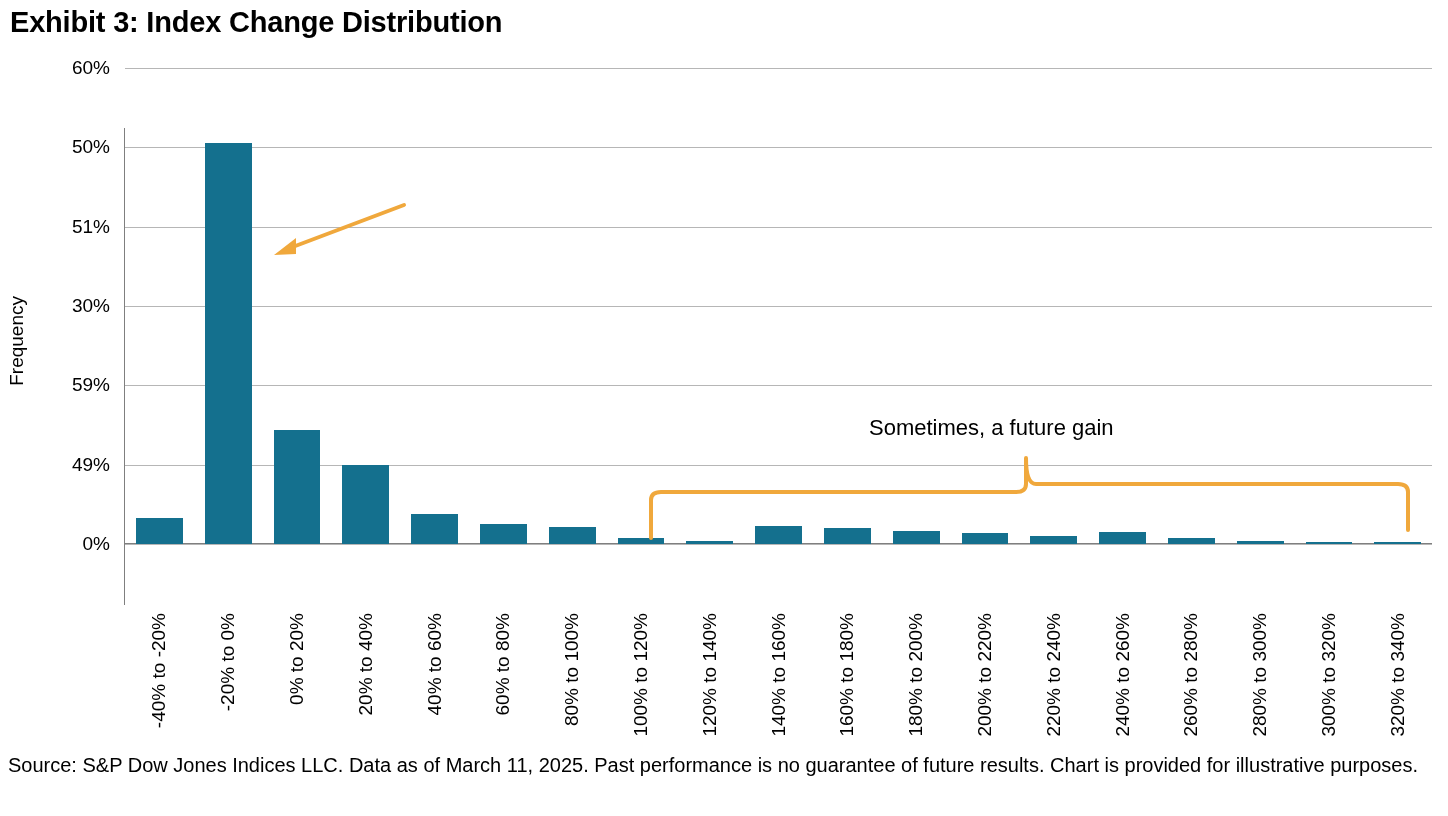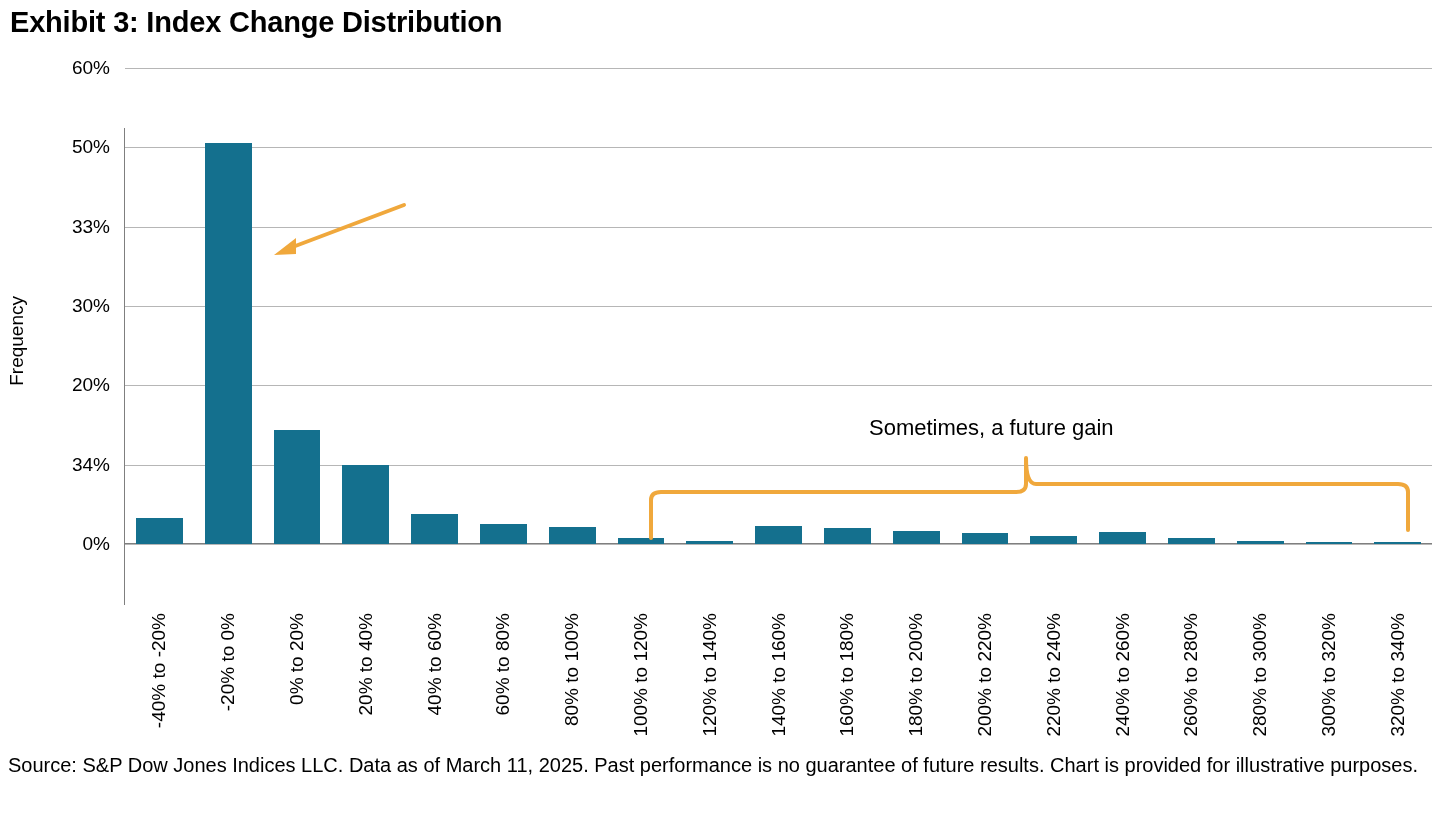--- a/index.html
+++ b/index.html
@@ -179,24 +179,24 @@
 <div id="page">
 
   <div class="chart-title">Exhibit 3: Index Change Distribution</div>
 
   <div id="plot-wrap">
     <div class="axis-line-y"></div>
     <div class="ylabel">Frequency</div>
 
     <div id="yticks">
         <div class="ytick" style="top: 484px;">0%</div>
-        <div class="ytick" style="top: 404.667px;">34%</div>
-        <div class="ytick" style="top: 325.333px;">20%</div>
+        <div class="ytick" style="top: 404.667px;">49%</div>
+        <div class="ytick" style="top: 325.333px;">59%</div>
         <div class="ytick" style="top: 246px; margin-left: 36px;">30%</div>
-        <div class="ytick" style="top: 166.667px;">33%</div>
+        <div class="ytick" style="top: 166.667px;">51%</div>
         <div class="ytick" style="top: 87.3333px; margin-left: 44px;">50%</div>
         <div class="ytick" style="top: 8px; padding-left: 48px;">60%</div>
       </div>
 
     <div id="plot">
       <div id="gridlines">
           <div class="gridline" style="top: 476px;"></div>
           <div class="gridline" style="top: 396.667px;"></div>
           <div class="gridline" style="top: 317.333px;"></div>
           <div class="gridline" style="top: 238px;"></div>

